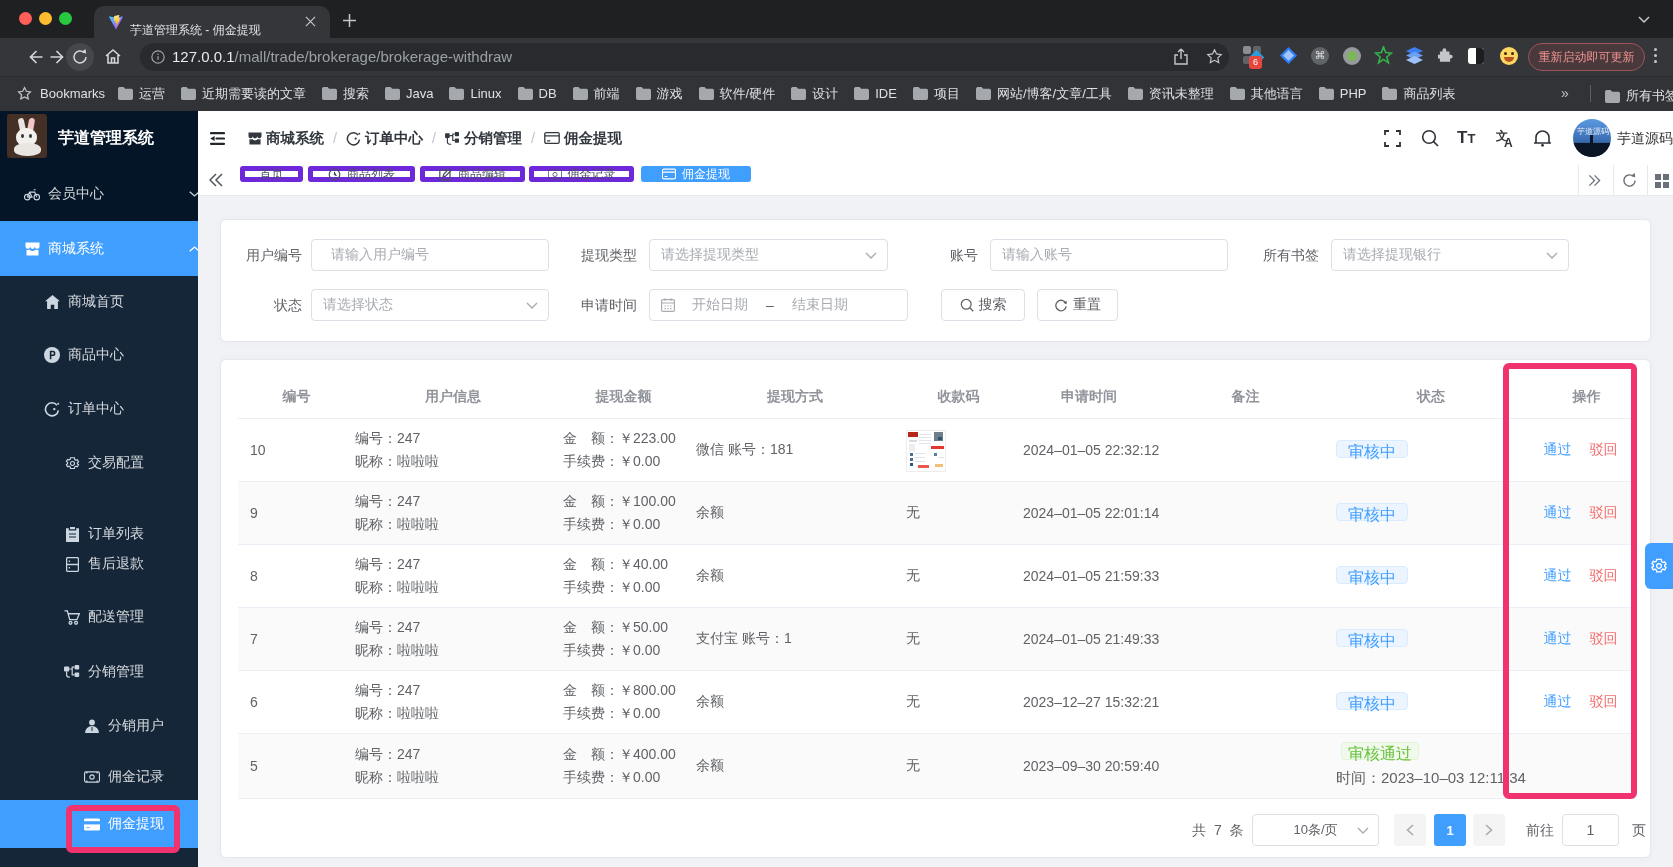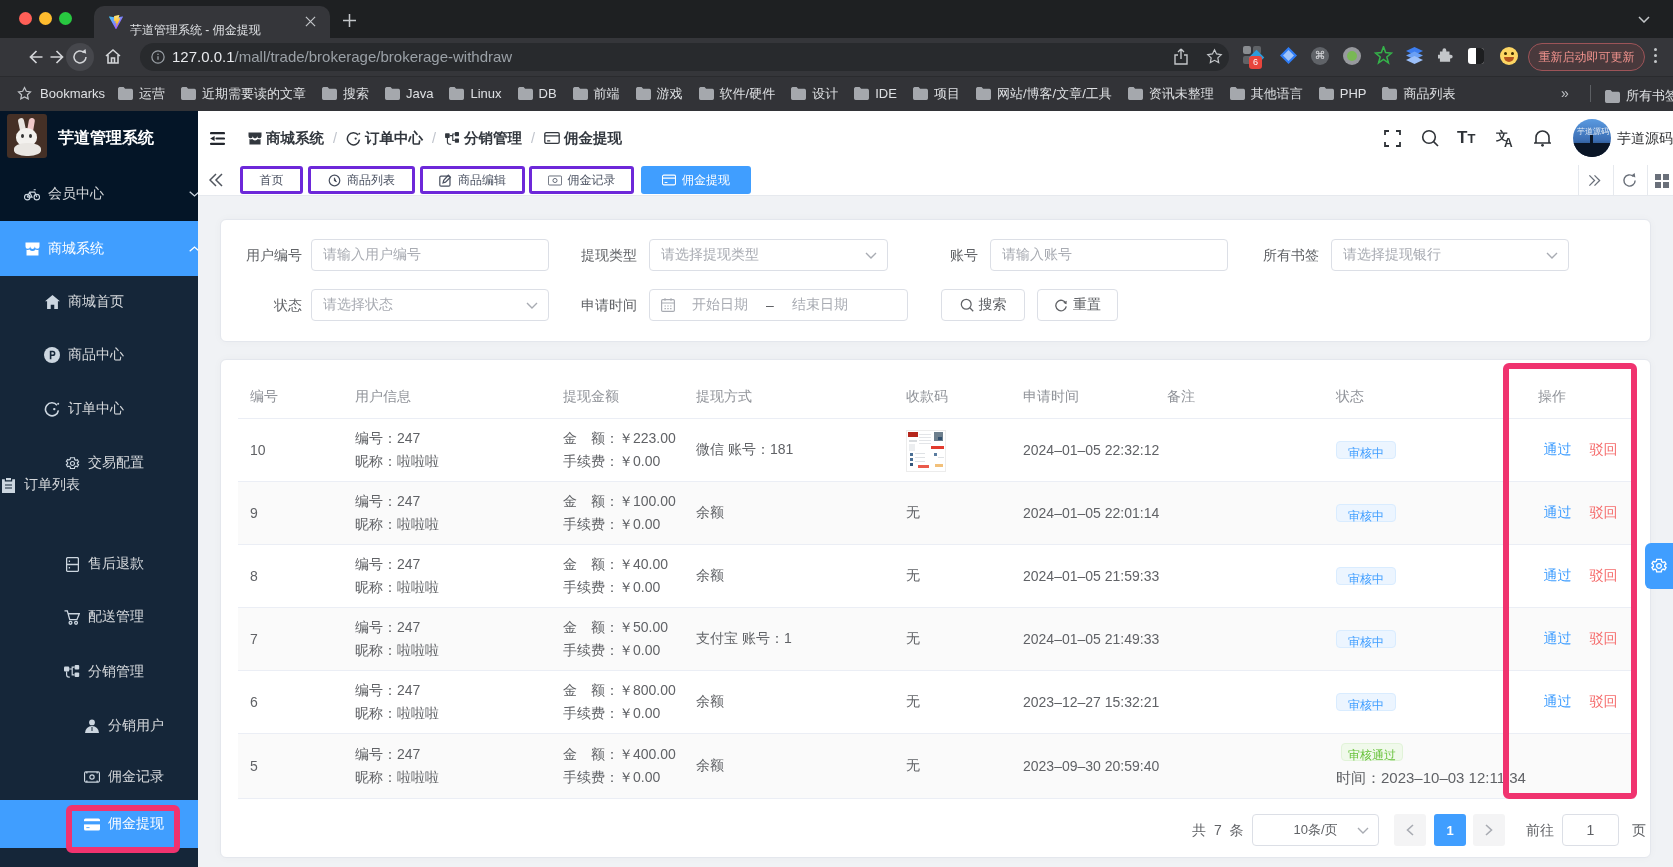--- a/index.html
+++ b/index.html
@@ -30,36 +30,36 @@
 .mi{left:0;width:198px;height:50px;display:flex;align-items:center;color:rgba(255,255,255,.82);font-size:14px;white-space:nowrap}
 .mi .ic{width:16px;margin-right:8px;flex:none;display:flex;justify-content:center}
 .mi .chev{position:absolute;right:22px}
 .miblue{background:#409eff;color:#fff}
 
 .bc{display:flex;align-items:center;font-size:14.5px;font-weight:700;color:#32373e;column-gap:9px;white-space:nowrap}
 .bc .sep{margin:0}
 .bc .sep{color:#c0c4cc;font-weight:400}
 .bc .bi{display:flex;margin-right:-5px}
 
-.tag{position:absolute;top:166px;height:28px;box-sizing:border-box;border:3px solid #6d28d9;border-radius:3px;background:#fff;
+.tag{position:absolute;top:166px;height:16px;box-sizing:border-box;border:5px solid #6d28d9;border-radius:3px;background:#fff;
  color:#495060;font-size:12px;display:flex;align-items:center;justify-content:center;column-gap:6px;white-space:nowrap}
 .tagblue{background:#409eff;border-color:#409eff;color:#fff}
 
 .flabel{position:absolute;font-size:14px;color:#606266;line-height:32px;text-align:right}
 .finput{position:absolute;height:32px;box-sizing:border-box;border:1px solid #dcdfe6;border-radius:4px;background:#fff;
  font-size:14px;color:#a8abb2;display:flex;align-items:center}
 .fbtn{position:absolute;height:32px;box-sizing:border-box;border:1px solid #dcdfe6;border-radius:4px;background:#fff;
  font-size:14px;color:#606266;display:flex;align-items:center;justify-content:center;column-gap:5px}
 
 #tbl{position:absolute;left:238px;top:375px;width:1397px;border-collapse:collapse;table-layout:fixed;font-size:14px;color:#606266}
-#tbl th{height:43px;font-weight:400;color:#909399;text-align:left;padding:0 0 0 12px;border-bottom:1px solid #ebeef5;white-space:nowrap}
+#tbl th{height:43px;font-weight:700;color:#909399;text-align:center;padding:0 0 0 12px;border-bottom:1px solid #ebeef5;white-space:nowrap}
 #tbl td{height:62px;padding:0 0 0 12px;border-bottom:1px solid #ebeef5;white-space:nowrap}
 #tbl tr.str td{background:#fafafa}
 .l2{line-height:23px}
-.stag{display:inline-block;height:18px;line-height:22px;box-sizing:border-box;padding:0 11px;font-size:12px;border-radius:4px;
+.stag{display:inline-block;height:18px;line-height:22px;box-sizing:border-box;padding:0 11px;font-size:16px;border-radius:4px;
  background:#ecf5ff;border:1px solid #d9ecff;color:#409eff}
 .gtag{background:#f0f9eb;border-color:#e1f3d8;color:#67c23a;padding:0 6px;margin-left:5px}
 .lnk{font-size:14px}
 
 .pg{position:absolute;font-size:14px;color:#606266}
 .pgbox{position:absolute;height:32px;box-sizing:border-box;display:flex;align-items:center;justify-content:center}
 
 .pink{position:absolute;border:6px solid #f0336f;border-radius:6px;box-sizing:border-box}
 </style>
 </head>
@@ -357,21 +357,21 @@
     </svg>
   </div>
 <div class="abs mi" style="top:438px;height:50px;padding-left:64px">
     <span class="ic">
       <svg width="15" height="15" viewBox="0 0 24 24">
         <path fill="none" stroke="#ccd6e0" stroke-width="2" d="M12 8.5a3.5 3.5 0 1 0 0 7 3.5 3.5 0 0 0 0-7zm8.6 3.5a6.9 6.9 0 0 0-.1-1.3l2.1-1.6-2-3.5-2.5 1a7.6 7.6 0 0 0-2.2-1.3L15.5 2h-7l-.4 2.6a7.6 7.6 0 0 0-2.2 1.3l-2.5-1-2 3.5 2.1 1.6a6.9 6.9 0 0 0 0 2.6l-2.1 1.6 2 3.5 2.5-1a7.6 7.6 0 0 0 2.2 1.3l.4 2.7h7l.4-2.7a7.6 7.6 0 0 0 2.2-1.3l2.5 1 2-3.5-2.1-1.6c.1-.4.1-.8.1-1.3z" transform="scale(.92) translate(1,1)"></path>
       </svg>
     </span>
     <span>交易配置</span>
   </div>
-<div class="abs mi" style="top:460px;height:50px;">
+<div class="abs mi" style="top:509px;height:50px;padding-left:64px">
     <span class="ic">
       <svg width="13" height="15" viewBox="0 0 13 15">
         <path fill="#ccd6e0" d="M4 0h5v2.2H4zM0 1.2h2.8v2.2h7.4V1.2H13V15H0z"></path>
         <path stroke="#152639" stroke-width="1" d="M3 7h7M3 10h7"></path>
       </svg>
     </span>
     <span>订单列表</span>
   </div>
 <div class="abs mi" style="top:539px;height:50px;padding-left:64px">
     <span class="ic">
@@ -565,21 +565,21 @@
 <div class="abs" style="left:1655px;top:174px;width:6px;height:6px;background:#6a707a"></div>
 <div class="abs" style="left:1663px;top:174px;width:6px;height:6px;background:#6a707a"></div>
 <div class="abs" style="left:1655px;top:182px;width:6px;height:6px;background:#6a707a"></div>
 <div class="abs" style="left:1663px;top:182px;width:6px;height:6px;background:#6a707a"></div>
 
 <div class="abs" id="content"></div>
 <div class="abs card" style="left:220px;top:219px;width:1431px;height:123px"></div>
 <div class="abs card" style="left:220px;top:359px;width:1431px;height:499px"></div>
 
 <span class="flabel" style="left:180px;top:239px;width:122px">用户编号</span>
-<div class="finput" style="left:311px;top:239px;width:238px;padding-left:11px">请输入用户编号</div>
+<div class="finput" style="left:311px;top:239px;width:238px;padding-left:19px">请输入用户编号</div>
 <span class="flabel" style="left:515px;top:239px;width:122px">提现类型</span>
 <div class="finput" style="left:649px;top:239px;width:239px;padding-left:11px">请选择提现类型<svg style="position:absolute;right:10px" width="12" height="7" viewBox="0 0 12 7">
       <path fill="none" stroke="#a8abb2" stroke-width="1.4" d="M1 1l5 5 5-5"></path>
     </svg></div>
 <span class="flabel" style="left:856px;top:239px;width:122px">账号</span>
 <div class="finput" style="left:990px;top:239px;width:238px;padding-left:11px">请输入账号</div>
 <span class="flabel" style="left:1197px;top:239px;width:122px">所有书签</span>
 <div class="finput" style="left:1331px;top:239px;width:238px;padding-left:11px">请选择提现银行<svg style="position:absolute;right:10px" width="12" height="7" viewBox="0 0 12 7">
       <path fill="none" stroke="#a8abb2" stroke-width="1.4" d="M1 1l5 5 5-5"></path>
     </svg></div>

